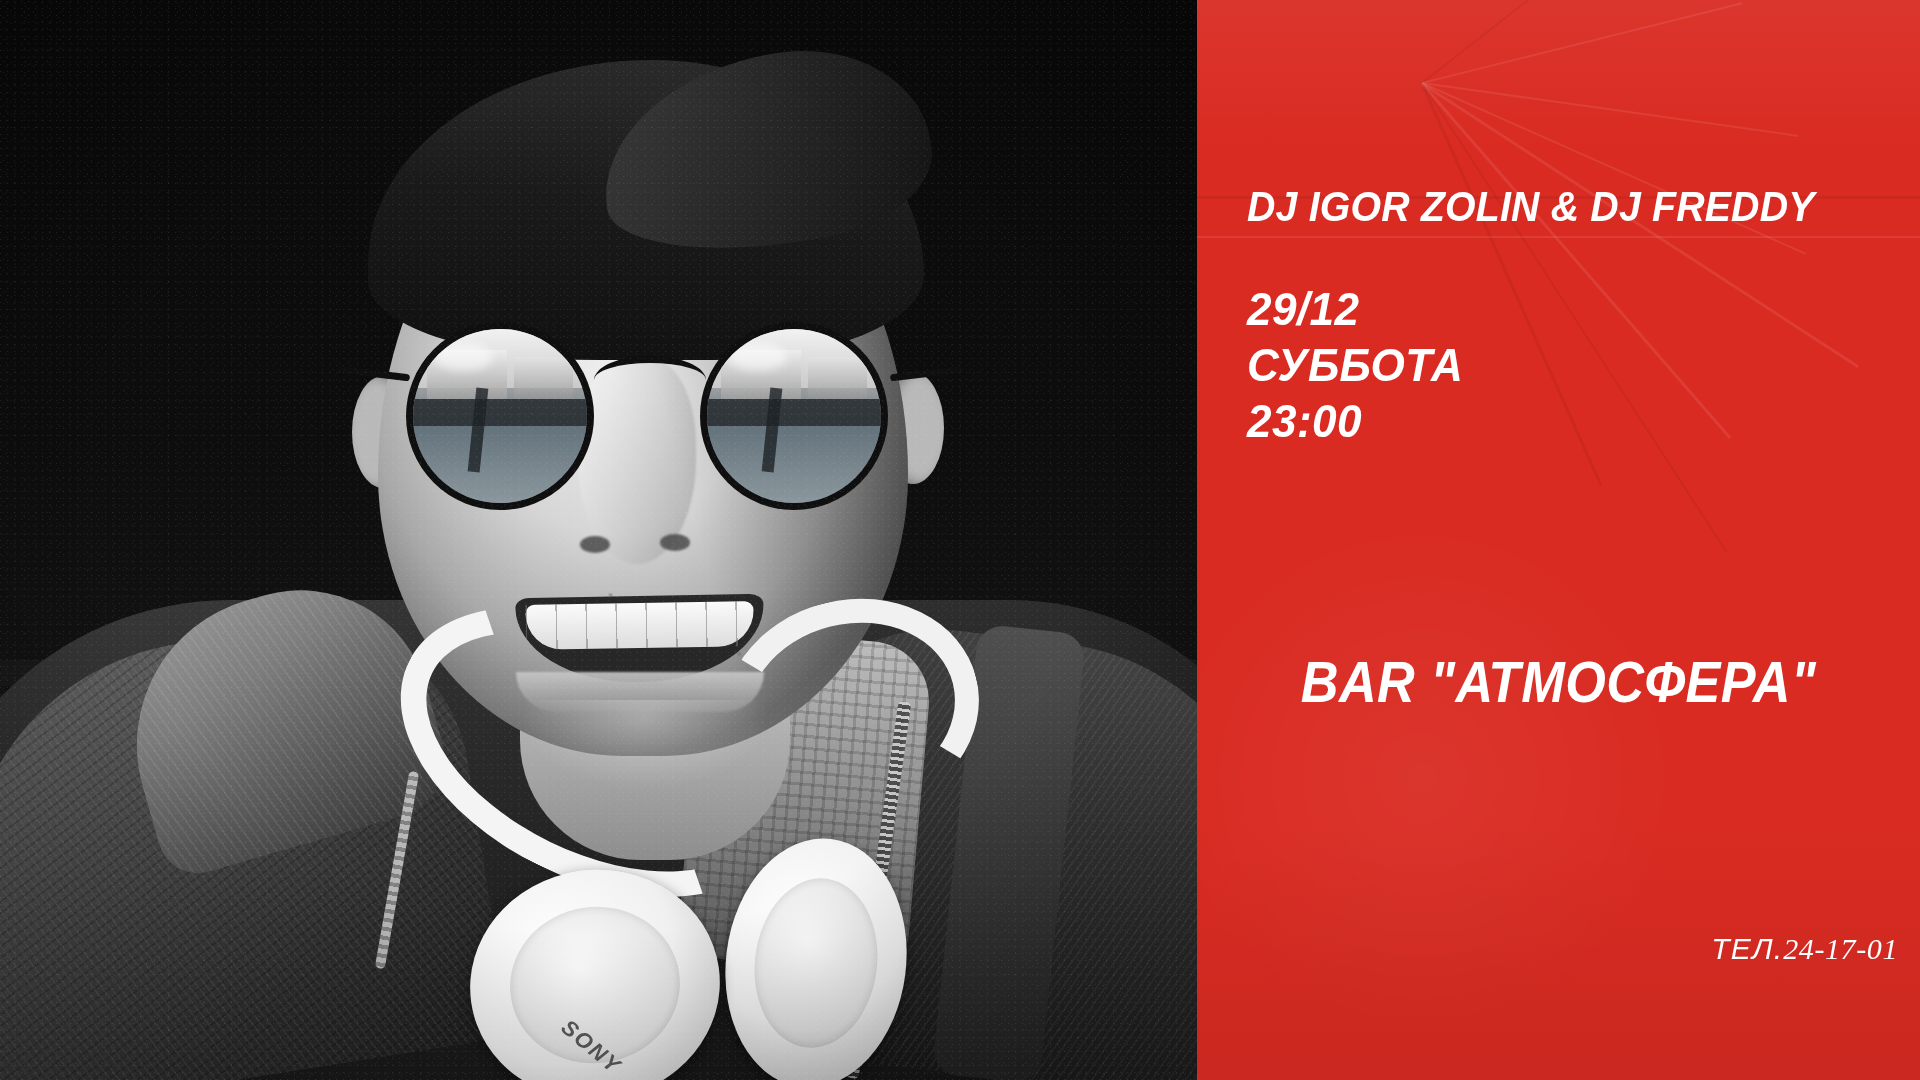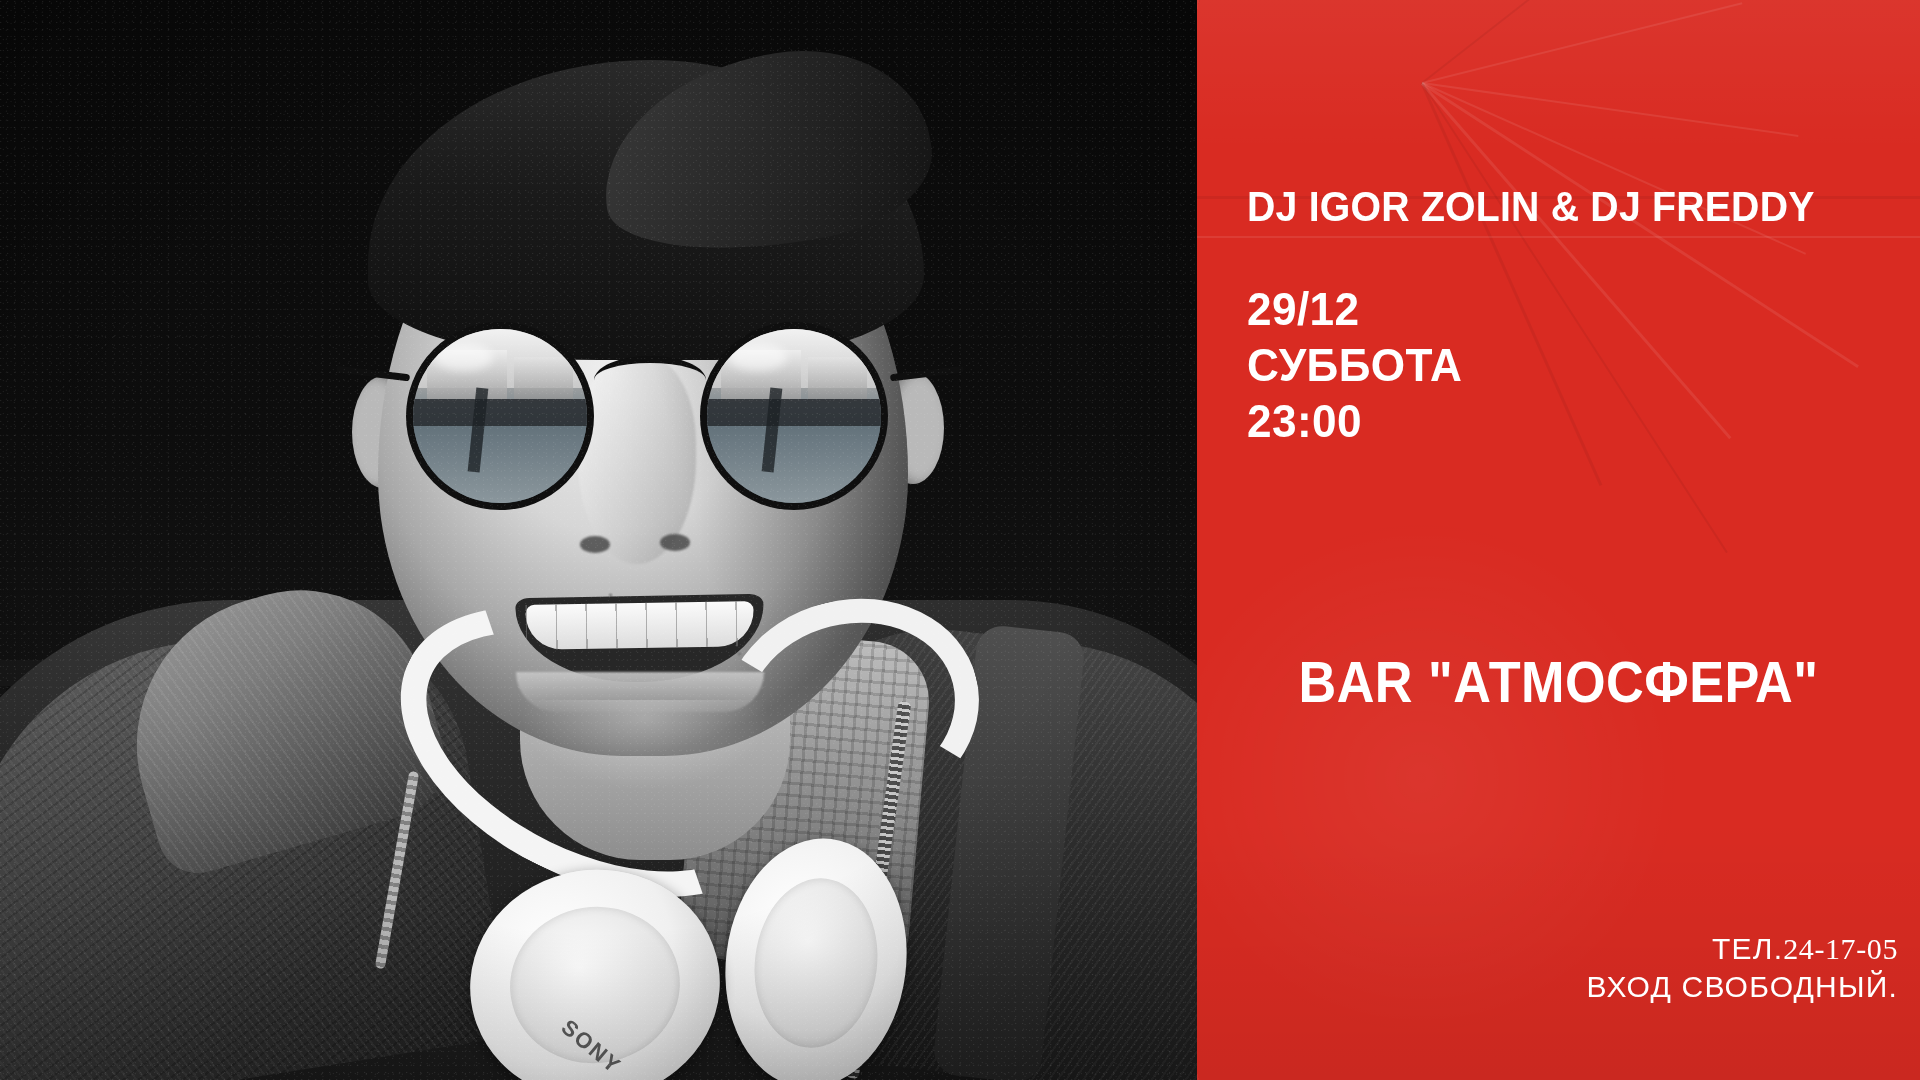--- a/index.html
+++ b/index.html
@@ -1,18 +1,18 @@
 <!DOCTYPE html>
 <html><head>
 <meta charset="utf-8">
 <style>
   html,body{margin:0;padding:0;background:#000;}
   body{width:1920px;height:1080px;overflow:hidden;font-family:"Liberation Sans",sans-serif;}
 
-  #poster{position:relative;width:1920px;height:1080px;overflow:hidden;background:#0a0a0a;}
+  #poster{position:relative;width:1920px;height:1080px;overflow:hidden;background:#0a0a0a;font-style:italic;}
 
   
   #photo-pane{position:absolute;left:0;top:0;width:1197px;height:1080px;overflow:hidden;
               background:#0b0b0b;}
 
   
   .bg-wall{position:absolute;left:0;top:0;width:100%;height:100%;
      background:
        linear-gradient(180deg,#0a0a0a 0%,#0d0d0d 40%,#121212 62%,#1b1b1b 75%,#141414 100%);}
   .plank{position:absolute;left:0;width:100%;background:#1f1f1f;opacity:.55;}
@@ -296,19 +296,18 @@
     <div class="rt" id="datetime">
       <div>29/12</div>
       <div>СУББОТА</div>
       <div>23:00</div>
     </div>
 
     <div class="rt" id="venue">BAR "АТМОСФЕРА"</div>
 
     <div class="rt" id="contact">
       <div>
-        <span>ТЕЛ.</span><span class="thin">24-17-05</span>
+        <span>ТЕЛ.</span><span class="thin">24-17-01</span>
       </div>
-      <div>ВХОД СВОБОДНЫЙ.</div>
     </div>
   </div>
 
 </div>
 
 </body></html>

